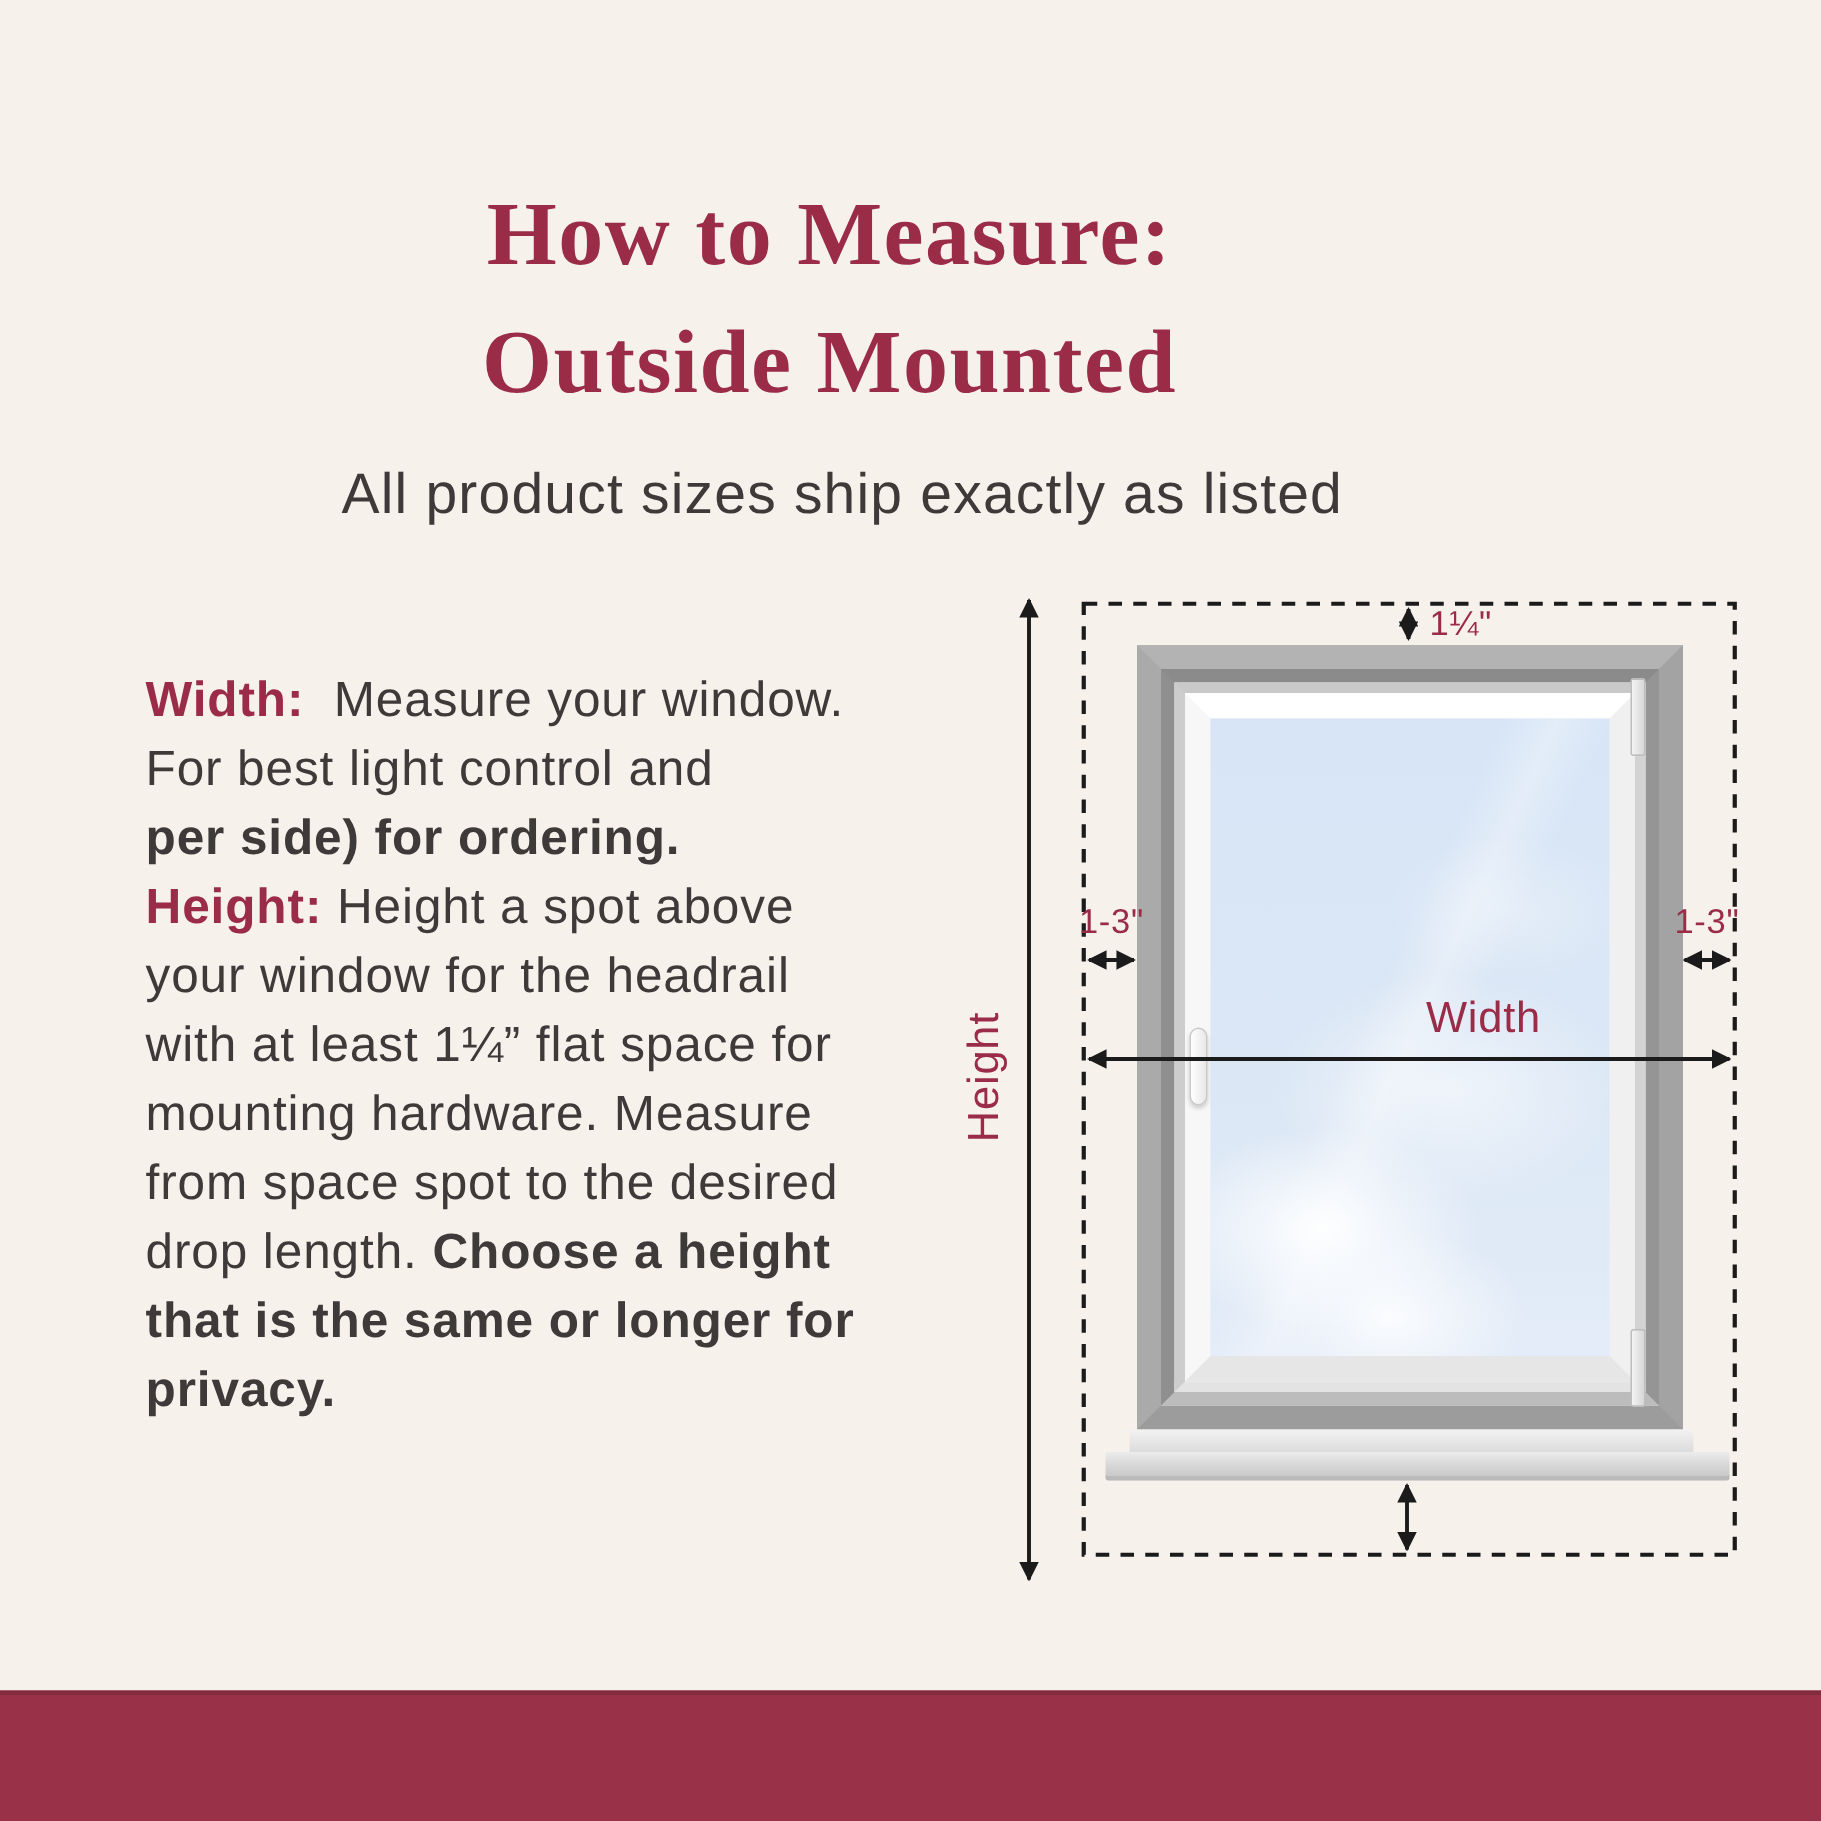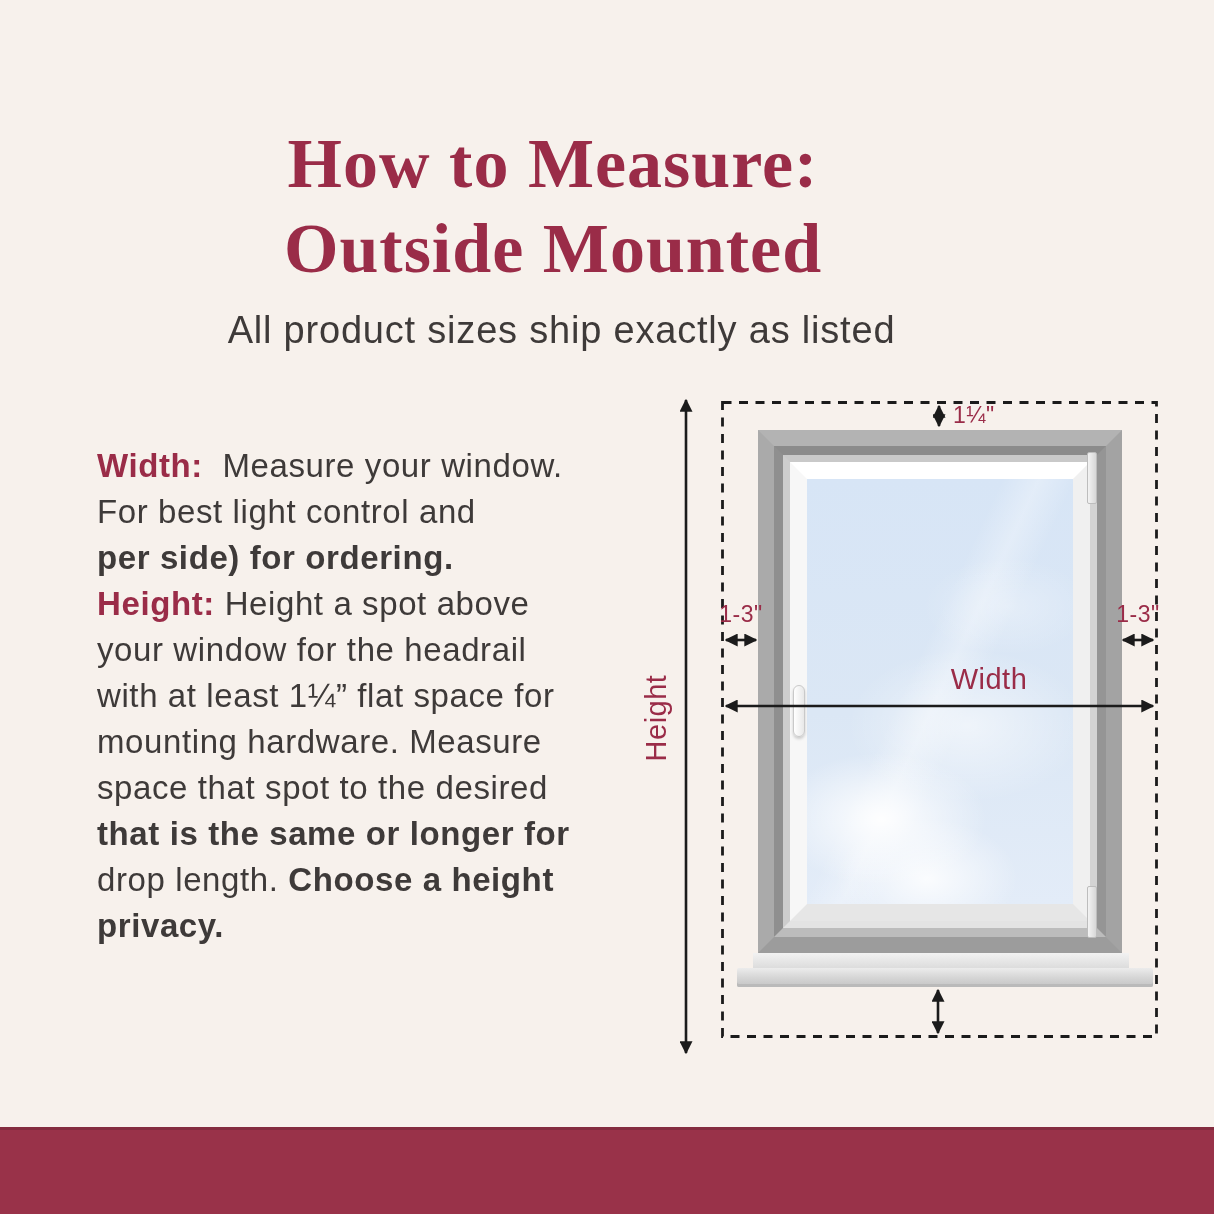--- a/index.html
+++ b/index.html
@@ -12,21 +12,21 @@
   *{box-sizing:border-box;}
   body{margin:0;background:#e9e4e0;}
   .canvas{
     position:relative;width:1214px;height:1214px;background:var(--bg);
     overflow:hidden;font-family:"Liberation Sans",sans-serif;
   }
   
   .title{
     position:absolute;top:74px;left:0;width:1106px;text-align:center;
     font-family:"Liberation Serif",serif;font-weight:700;
-    font-size:70px;line-height:85px;color:var(--accent);letter-spacing:1px;
+    font-size:60px;line-height:85px;color:var(--accent);letter-spacing:1px;
   }
   .subtitle{
     position:absolute;top:270px;left:0;width:1123px;text-align:center;
     font-size:38px;line-height:44px;color:var(--ink);letter-spacing:.8px;
   }
   
   .instructions{
     position:absolute;left:97px;top:443px;width:510px;
     font-size:33px;line-height:46px;color:var(--ink);letter-spacing:.6px;
   }
@@ -104,23 +104,23 @@
     <div>
         <div class="line"><span class="seg-label">Width:</span><span class="seg-r">  Measure your window.</span></div>
         <div class="line"><span class="seg-r">For best light control and</span></div>
         <div class="line"><span class="seg-b">per side) for ordering.</span></div>
       </div>
     <div>
         <div class="line"><span class="seg-label">Height:</span><span class="seg-r"> Height a spot above</span></div>
         <div class="line"><span class="seg-r">your window for the headrail</span></div>
         <div class="line"><span class="seg-r">with at least 1¼” flat space for</span></div>
         <div class="line"><span class="seg-r">mounting hardware. Measure</span></div>
-        <div class="line"><span class="seg-r">space that spot to the desired</span></div>
+        <div class="line"><span class="seg-r">from space spot to the desired</span></div>
+        <div class="line"><span class="seg-r">drop length. </span><span class="seg-b">Choose a height</span></div>
         <div class="line"><span class="seg-b">that is the same or longer for</span></div>
-        <div class="line"><span class="seg-r">drop length. </span><span class="seg-b">Choose a height</span></div>
         <div class="line"><span class="seg-b">privacy.</span></div>
       </div>
   </section>
 
   <div>
     <div class="casing">
       <div class="reveal">
         <div class="step">
           <div class="sash">
             <div class="glass"></div>

